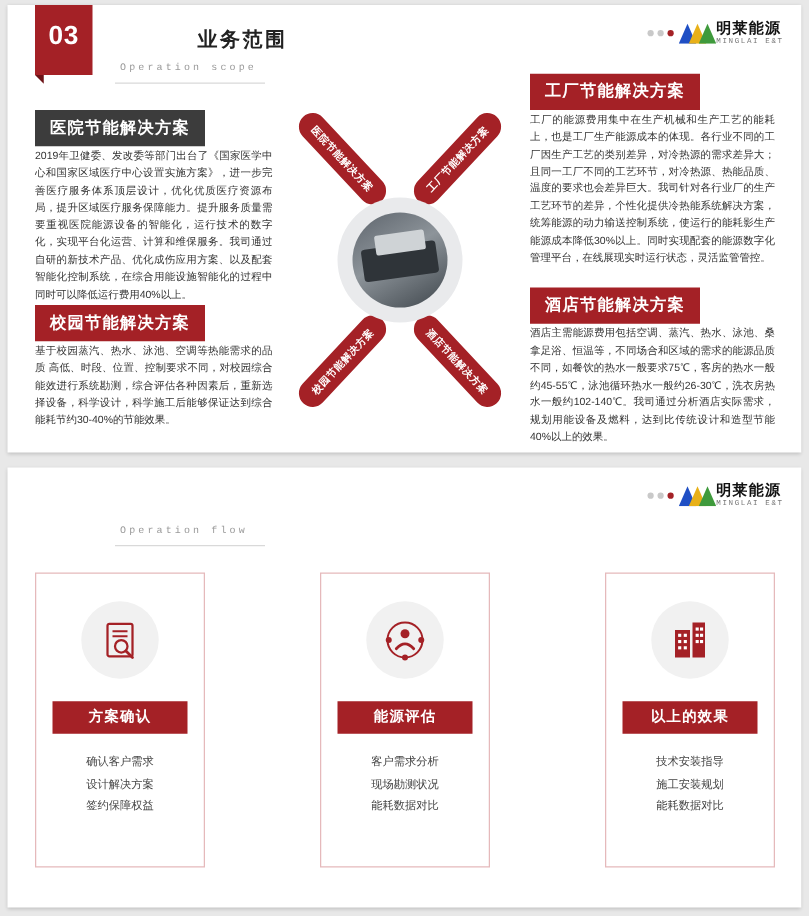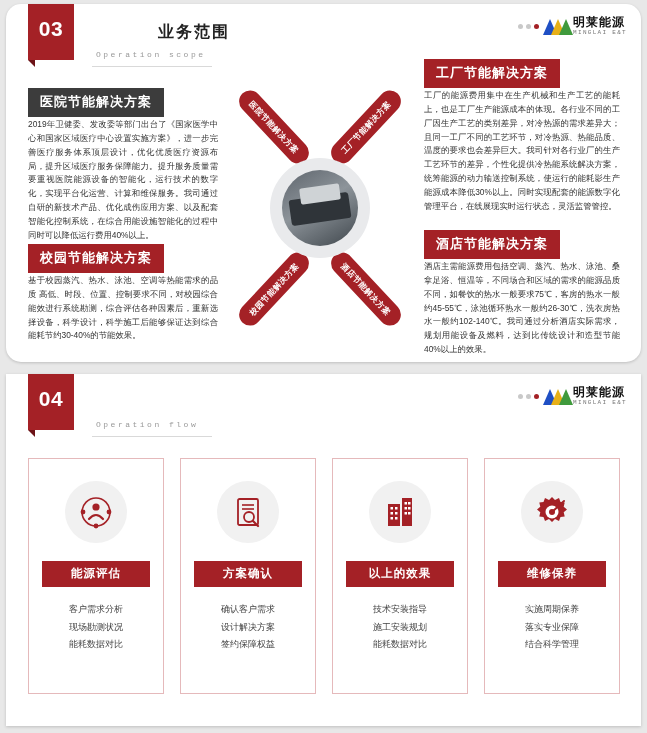--- a/index.html
+++ b/index.html
@@ -16,21 +16,21 @@
     background: #e8e8e8;
   }
   .slide {
     position: absolute;
     left: 6px;
     width: 635px;
     background: #ffffff;
     box-shadow: 0 1px 3px rgba(0,0,0,0.18);
     overflow: hidden;
   }
-  #slide3 { top: 4px; height: 358px; border-radius: 15px; }
+  #slide3 { top: 4px; height: 358px; }
   #slide4 { top: 374px; height: 352px; }
 
   
   .num-tab {
     position: absolute;
     left: 22px;
     top: -6px;
     width: 46px;
     height: 62px;
     background: #a42126;
@@ -273,21 +273,20 @@
       <div class="spoke" id="spoke-campus">校园节能解决方案</div>
       <div class="spoke" id="spoke-hotel">酒店节能解决方案</div>
       <div class="hub">
         <div class="hub-inner"></div>
       </div>
     </div>
   </div>
 
   <div class="slide" id="slide4">
 
-    <div class="num-tab">04</div>
     <div class="head-sub">Operation flow</div>
     <div class="head-rule"></div>
 
     <div class="logo-wrap">
       <span class="dots">
           <i></i>
           <i></i>
           <i class="d3"></i>
         </span>
       <svg class="logo-mark" width="30" height="18" viewBox="0 0 30 18">
@@ -299,51 +298,51 @@
         <div class="logo-cn">明莱能源</div>
         <div class="logo-en">MINGLAI E&amp;T</div>
       </span>
     </div>
 
     <div class="cards">
 
       <div class="card">
         <div class="card-circle">
           <svg width="34" height="34" viewBox="0 0 34 34">
+            <rect x="7" y="4" width="20" height="26" rx="1.5" fill="none" stroke="#a42126" stroke-width="1.8"></rect>
+            <line x1="11" y1="10" x2="23" y2="10" stroke="#a42126" stroke-width="1.6"></line>
+            <line x1="11" y1="14" x2="23" y2="14" stroke="#a42126" stroke-width="1.6"></line>
+            <circle cx="18" cy="22" r="5" fill="none" stroke="#a42126" stroke-width="1.8"></circle>
+            <line x1="22" y1="26" x2="27" y2="31" stroke="#a42126" stroke-width="2.2" stroke-linecap="round"></line>
+          </svg>
+        </div>
+        <div class="card-label">方案确认</div>
+        <div class="card-lines">
+          <div>确认客户需求</div>
+          <div>设计解决方案</div>
+          <div>签约保障权益</div>
+        </div>
+      </div>
+
+      <div class="card">
+        <div class="card-circle">
+          <svg width="34" height="34" viewBox="0 0 34 34">
             <circle cx="17" cy="17" r="14" fill="none" stroke="#a42126" stroke-width="1.6"></circle>
             <circle cx="17" cy="12" r="3.6" fill="#a42126"></circle>
             <path d="M10 24 q7 -8 14 0" fill="none" stroke="#a42126" stroke-width="2.2" stroke-linecap="round"></path>
             <circle cx="4" cy="17" r="2.4" fill="#a42126"></circle>
             <circle cx="30" cy="17" r="2.4" fill="#a42126"></circle>
             <circle cx="17" cy="31" r="2.4" fill="#a42126"></circle>
           </svg>
         </div>
         <div class="card-label">能源评估</div>
         <div class="card-lines">
           <div>客户需求分析</div>
           <div>现场勘测状况</div>
           <div>能耗数据对比</div>
-        </div>
-      </div>
-
-      <div class="card">
-        <div class="card-circle">
-          <svg width="34" height="34" viewBox="0 0 34 34">
-            <rect x="7" y="4" width="20" height="26" rx="1.5" fill="none" stroke="#a42126" stroke-width="1.8"></rect>
-            <line x1="11" y1="10" x2="23" y2="10" stroke="#a42126" stroke-width="1.6"></line>
-            <line x1="11" y1="14" x2="23" y2="14" stroke="#a42126" stroke-width="1.6"></line>
-            <circle cx="18" cy="22" r="5" fill="none" stroke="#a42126" stroke-width="1.8"></circle>
-            <line x1="22" y1="26" x2="27" y2="31" stroke="#a42126" stroke-width="2.2" stroke-linecap="round"></line>
-          </svg>
-        </div>
-        <div class="card-label">方案确认</div>
-        <div class="card-lines">
-          <div>确认客户需求</div>
-          <div>设计解决方案</div>
-          <div>签约保障权益</div>
         </div>
       </div>
 
       <div class="card">
         <div class="card-circle">
           <svg width="34" height="34" viewBox="0 0 34 34">
             <rect x="5" y="9" width="12" height="22" fill="#a42126"></rect>
             <rect x="19" y="3" width="10" height="28" fill="#a42126"></rect>
             <rect x="7.5" y="12" width="2.5" height="2.5" fill="#fff"></rect>
             <rect x="12" y="12" width="2.5" height="2.5" fill="#fff"></rect>
@@ -360,33 +359,17 @@
           </svg>
         </div>
         <div class="card-label">以上的效果</div>
         <div class="card-lines">
           <div>技术安装指导</div>
           <div>施工安装规划</div>
           <div>能耗数据对比</div>
         </div>
       </div>
 
-      <div class="card">
-        <div class="card-circle">
-          <svg width="34" height="34" viewBox="0 0 34 34">
-            <path d="M17 2 l3 3 4-2 1.5 4 4.2 .5 -1 4.2 3.3 2.8 -3.3 2.8 1 4.2 -4.2 .5 -1.5 4 -4-2 -3 3 -3-3 -4 2 -1.5-4 -4.2-.5 1-4.2 -3.3-2.8 3.3-2.8 -1-4.2 4.2-.5 1.5-4 4 2z" fill="#a42126"></path>
-            <circle cx="17" cy="17" r="6.5" fill="#fff"></circle>
-            <circle cx="17" cy="17" r="3" fill="#a42126"></circle>
-            <line x1="17" y1="17" x2="29" y2="6" stroke="#a42126" stroke-width="2" stroke-linecap="round"></line>
-          </svg>
-        </div>
-        <div class="card-label">维修保养</div>
-        <div class="card-lines">
-          <div>实施周期保养</div>
-          <div>落实专业保障</div>
-          <div>结合科学管理</div>
-        </div>
-      </div>
 
     </div>
   </div>
 
 </div>
 
 </body></html>

